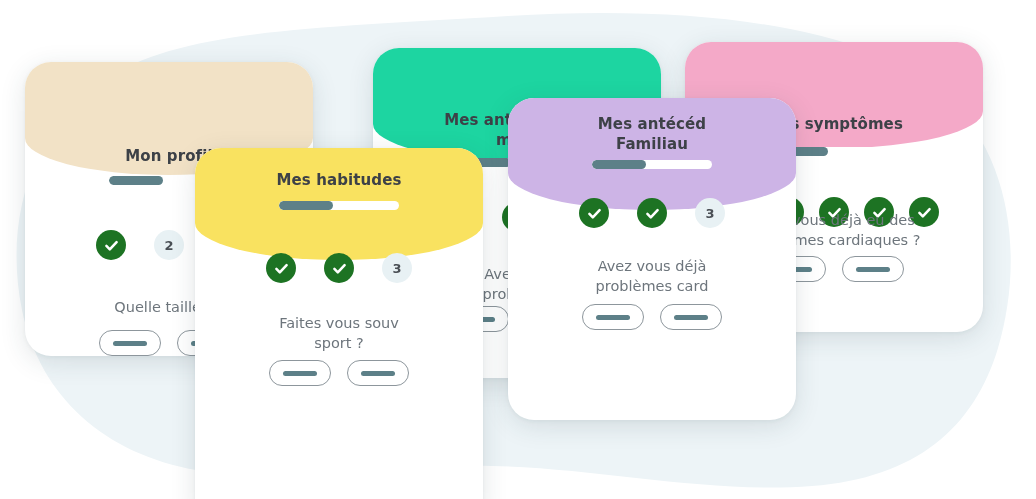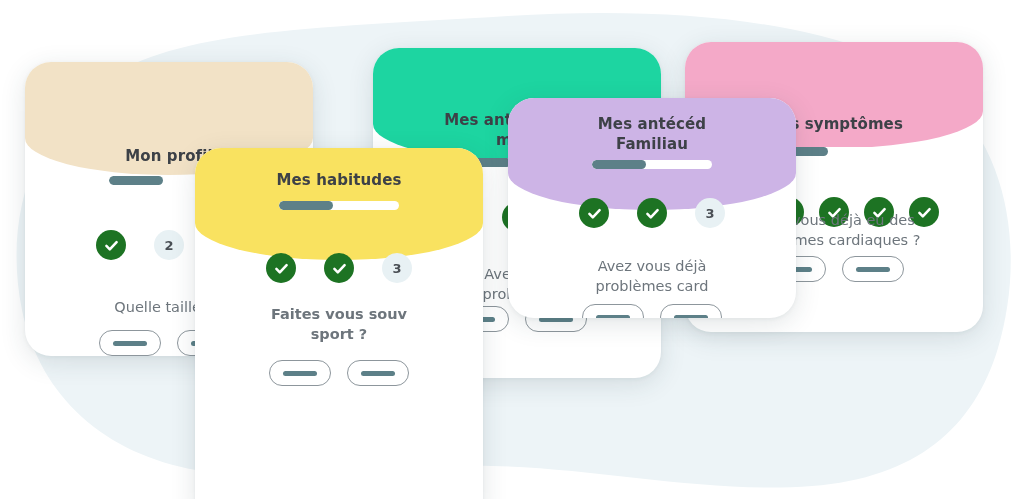--- a/index.html
+++ b/index.html
@@ -224,21 +224,21 @@
     <div class="pills" style="top:214px;">
       <div class="pill">
           <i></i>
         </div>
       <div class="pill">
           <i></i>
         </div>
     </div>
   </div>
 
-  <div class="card" style="left:508px;top:98px;width:288px;height:220px;z-index:40;">
+  <div class="card" style="left:508px;top:98px;width:288px;height:322px;z-index:40;">
     <div class="card-head" style="height:112px;background:#cdb4e6;"></div>
     <div class="card-title" style="top:16px;white-space:pre-line;">Mes antécéd
 Familiau</div>
     <div class="progress" style="left:84px;top:62px;">
       <i style="width:45%;"></i>
     </div>
 
     <div class="steps" style="left:0;right:0;top:100px;gap:28px;">
       <div class="step done">
         <svg viewBox="0 0 20 20" aria-hidden="true">
@@ -280,21 +280,21 @@
           </svg>
       </div>
       <div class="step done">
         <svg viewBox="0 0 20 20" aria-hidden="true">
             <path d="M4 10.5 L8 14.5 L16 6" fill="none" stroke="#ffffff" stroke-width="3" stroke-linecap="round" stroke-linejoin="round"></path>
           </svg>
       </div>
       <div class="step todo">3</div>
     </div>
 
-    <div class="question" style="top:156px;white-space:pre-line;font-weight:bold;">Faites vous souv
+    <div class="question" style="top:165px;white-space:pre-line;">Faites vous souv
 sport ?</div>
 
     <div class="pills" style="top:212px;">
       <div class="pill">
           <i></i>
         </div>
       <div class="pill">
           <i></i>
         </div>
     </div>

